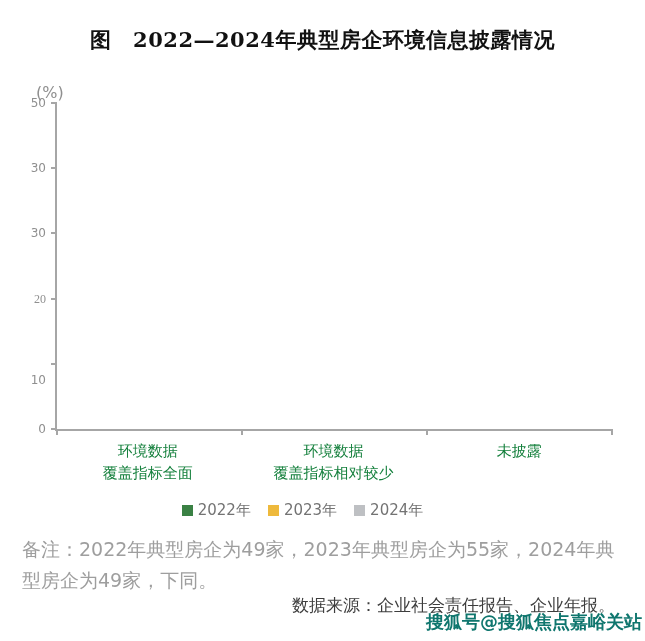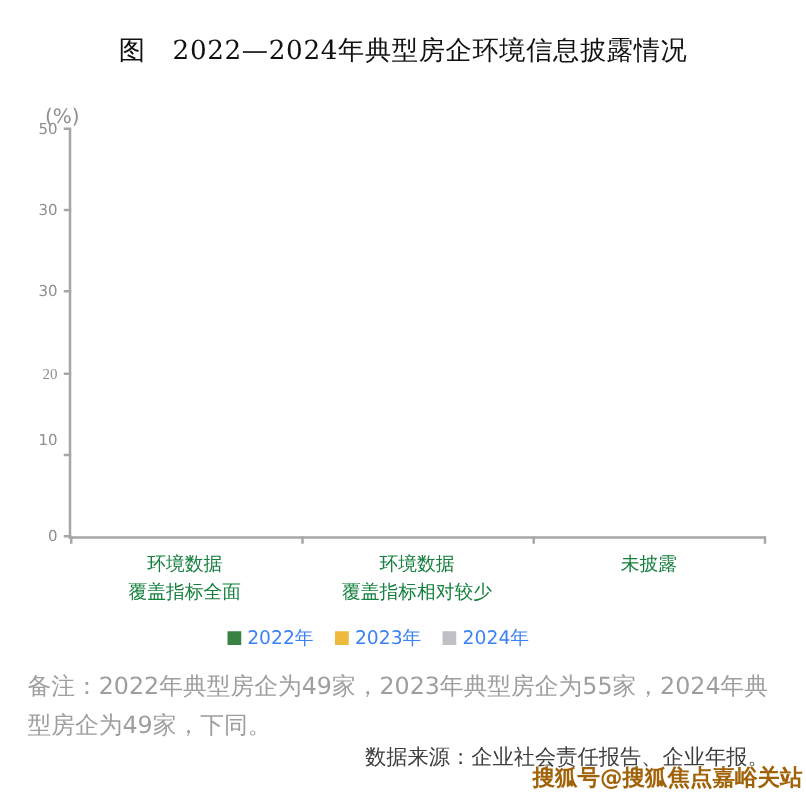--- a/index.html
+++ b/index.html
@@ -3,21 +3,21 @@
 <meta charset="utf-8">
 <style>
   html,body { margin:0; padding:0; }
   body {
     width:645px; height:641px; position:relative; background:#ffffff;
     font-family:"DejaVu Sans","Liberation Sans",sans-serif; overflow:hidden;
   }
   .chart-title {
     position:absolute; top:26px; left:0; width:645px; text-align:center;
     font-family:"DejaVu Serif","Liberation Serif",serif;
-    font-size:21px; font-weight:400; color:#111111; letter-spacing:0.5px;
+    font-size:21px; font-weight:700; color:#111111; letter-spacing:0.5px;
   }
   .unit-label {
     position:absolute; left:36px; top:83px; font-size:16px; color:#8F8F8F;
   }
   .plot {
     position:absolute; left:55px; top:103px; width:557px; height:328px;
     box-sizing:border-box;
     border-left:2px solid #A6A6A6; border-bottom:2px solid #A6A6A6;
   }
   .ytick-label {
@@ -41,46 +41,46 @@
     position:absolute; transform:translateX(-50%); text-align:center;
     color:#15803d; font-size:15px; line-height:22px; white-space:nowrap;
   }
   .legend {
     position:absolute; top:501px; left:0; width:645px;
     display:flex; justify-content:center; gap:17px;
     transform:translateX(-20px);
   }
   .legend-item { display:flex; align-items:center; gap:5px; }
   .legend-swatch { width:11px; height:11px; }
-  .legend-label { font-size:15px; color:#3b82f6; }
+  .legend-label { font-size:15px; color:#737373; }
   .remark {
     position:absolute; left:22px; top:534px; width:604px;
     font-size:19px; line-height:31px; color:#9E9E9E;
   }
   .source {
     position:absolute; top:594px; right:30px;
     font-size:17px; color:#3D3D3D;
   }
   .watermark {
     position:absolute; top:610px; right:3px;
-    font-size:18px; font-weight:bold; color:#a16207; white-space:nowrap;
+    font-size:18px; font-weight:bold; color:#0f766e; white-space:nowrap;
     text-shadow:1px 1px 0 #ffffff, -1px -1px 0 rgba(255,255,255,0.75);
   }
 </style>
 </head>
 <body>
 
 <div class="chart-title">图　2022—2024年典型房企环境信息披露情况</div>
 
 <div class="unit-label">(%)</div>
 
 <div class="plot">
     <div class="ytick-label" style="bottom: -9px;">0</div>
     <div class="ytick-mark" style="bottom: -1px;"></div>
-    <div class="ytick-label" style="bottom: 68px;">10</div>
+    <div class="ytick-label" style="bottom: 40px;">10</div>
     <div class="ytick-mark" style="bottom: 64.2px;"></div>
     <div class="ytick-label" style="bottom: 121.4px; font-family: Liberation Serif, serif;">20</div>
     <div class="ytick-mark" style="bottom: 129.4px;"></div>
     <div class="ytick-label" style="bottom: 186.6px;">30</div>
     <div class="ytick-mark" style="bottom: 194.6px;"></div>
     <div class="ytick-label" style="bottom: 251.8px;">30</div>
     <div class="ytick-mark" style="bottom: 259.8px;"></div>
     <div class="ytick-label" style="bottom: 317px;">50</div>
     <div class="ytick-mark" style="bottom: 325px;"></div>
     <div class="xtick-mark" style="left: 0%;"></div>

